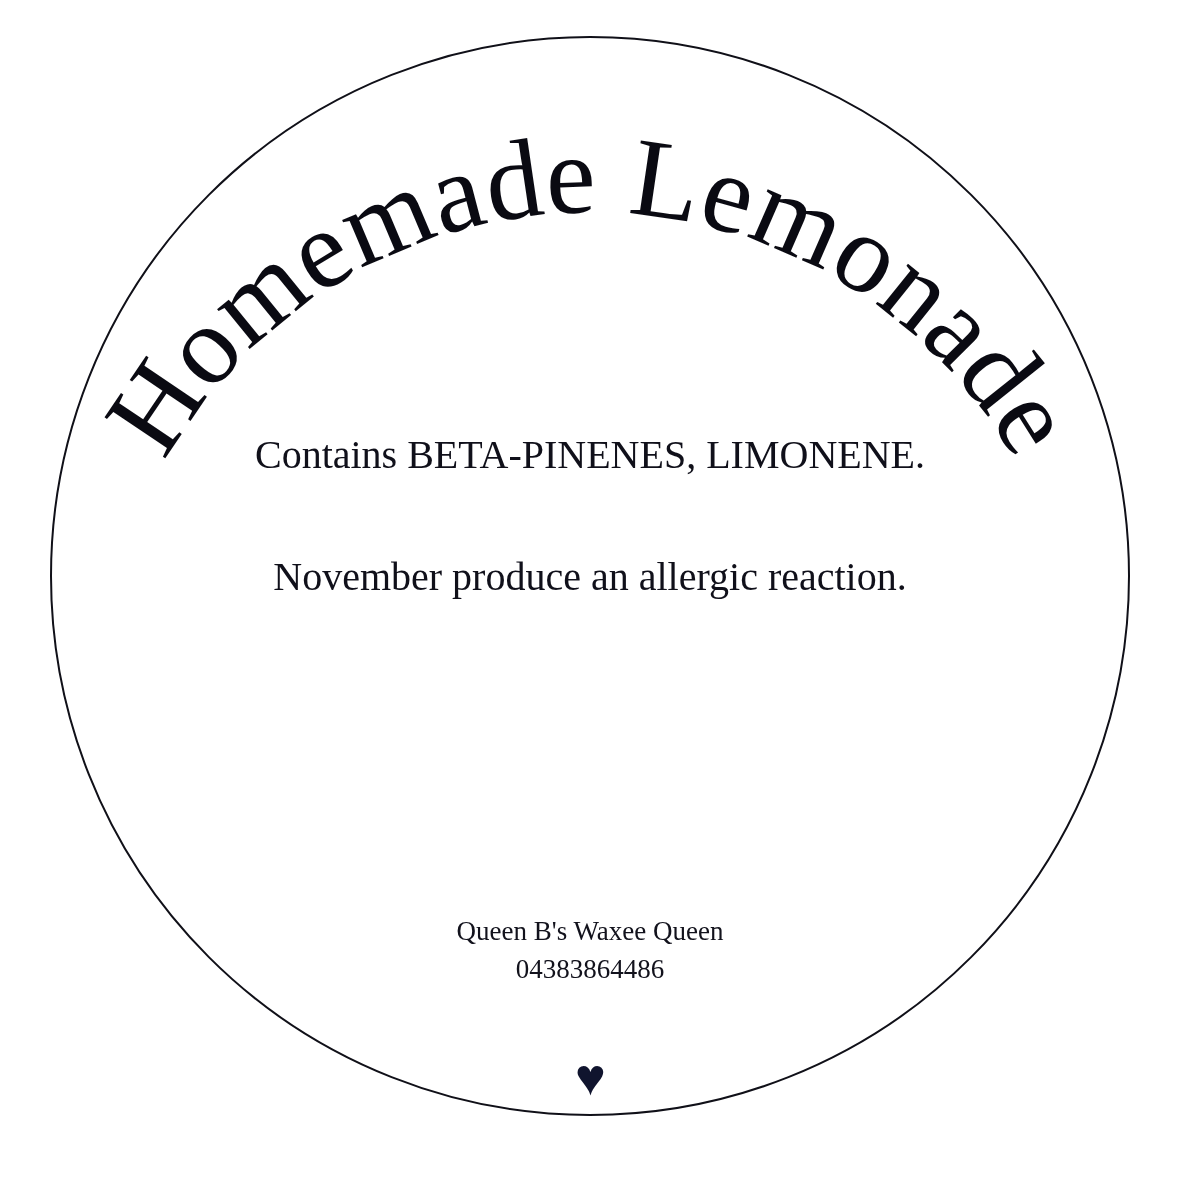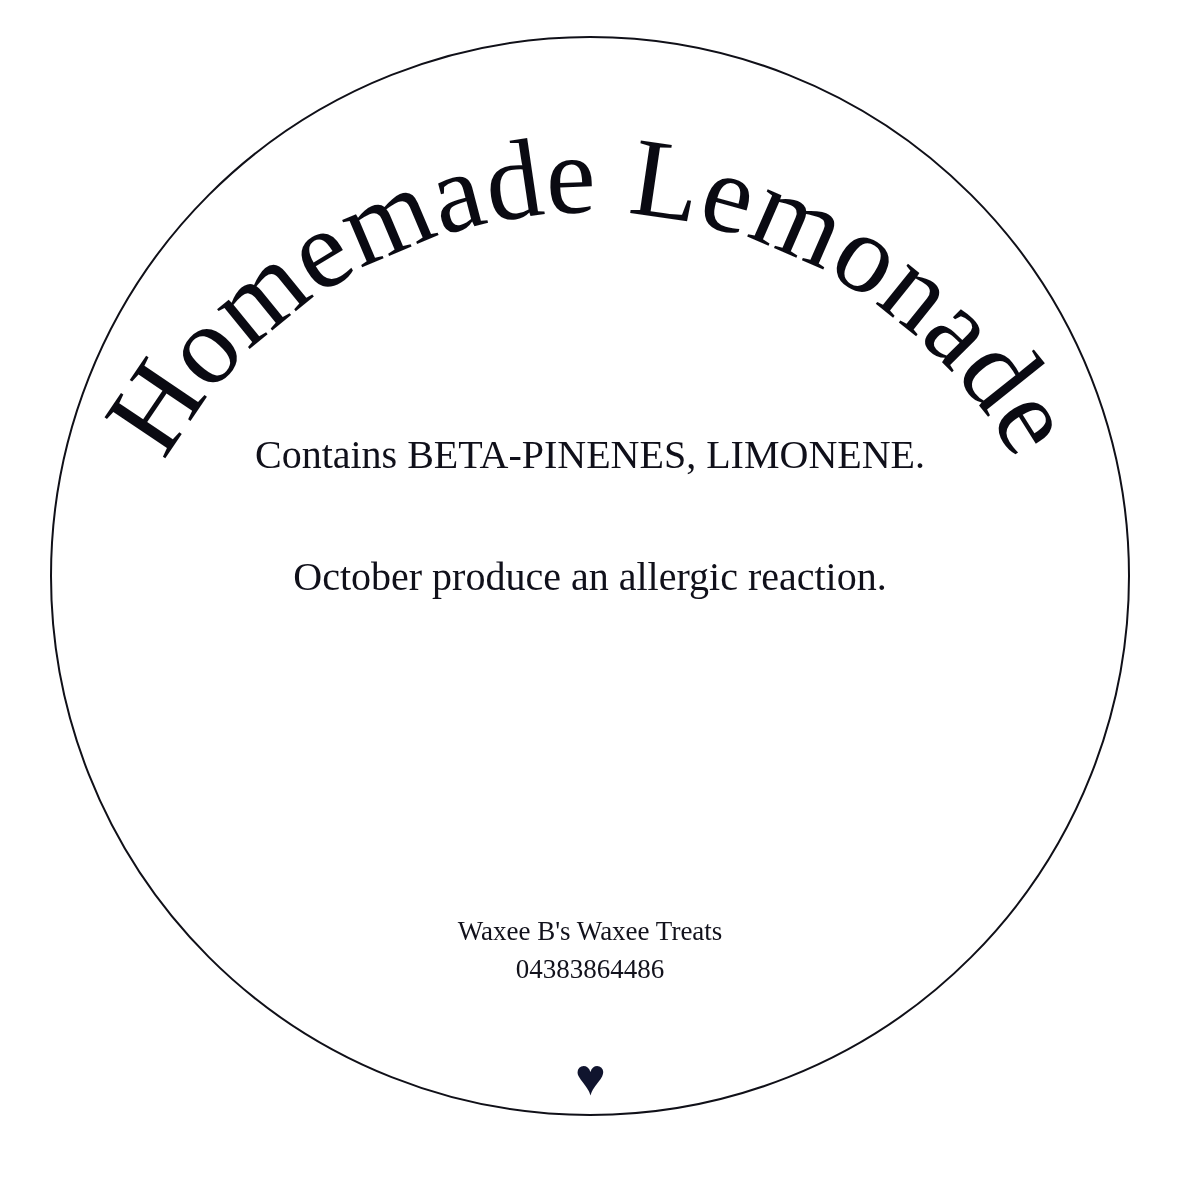--- a/index.html
+++ b/index.html
@@ -97,25 +97,25 @@
     <defs>
       <path id="titleArc" d="M 103 700 A 487 487 0 0 1 1078 700" fill="none"></path>
     </defs>
     <text>
       <textPath href="#titleArc" startOffset="50%" text-anchor="middle">Homemade Lemonade</textPath>
     </text>
   </svg>
 
   <div class="body-block">
     <div class="body-line">Contains BETA-PINENES, LIMONENE.</div>
-    <div class="body-line">October produce an allergic reaction.</div>
+    <div class="body-line">November produce an allergic reaction.</div>
   </div>
 
   <div class="footer-block">
-    <div class="footer-line">Waxee B's Waxee Treats</div>
+    <div class="footer-line">Queen B's Waxee Queen</div>
     <div class="footer-line">04383864486</div>
   </div>
 
   <div class="heart-wrap">
     <span class="heart">♥</span>
   </div>
 
 </div>
 
 </body></html>

